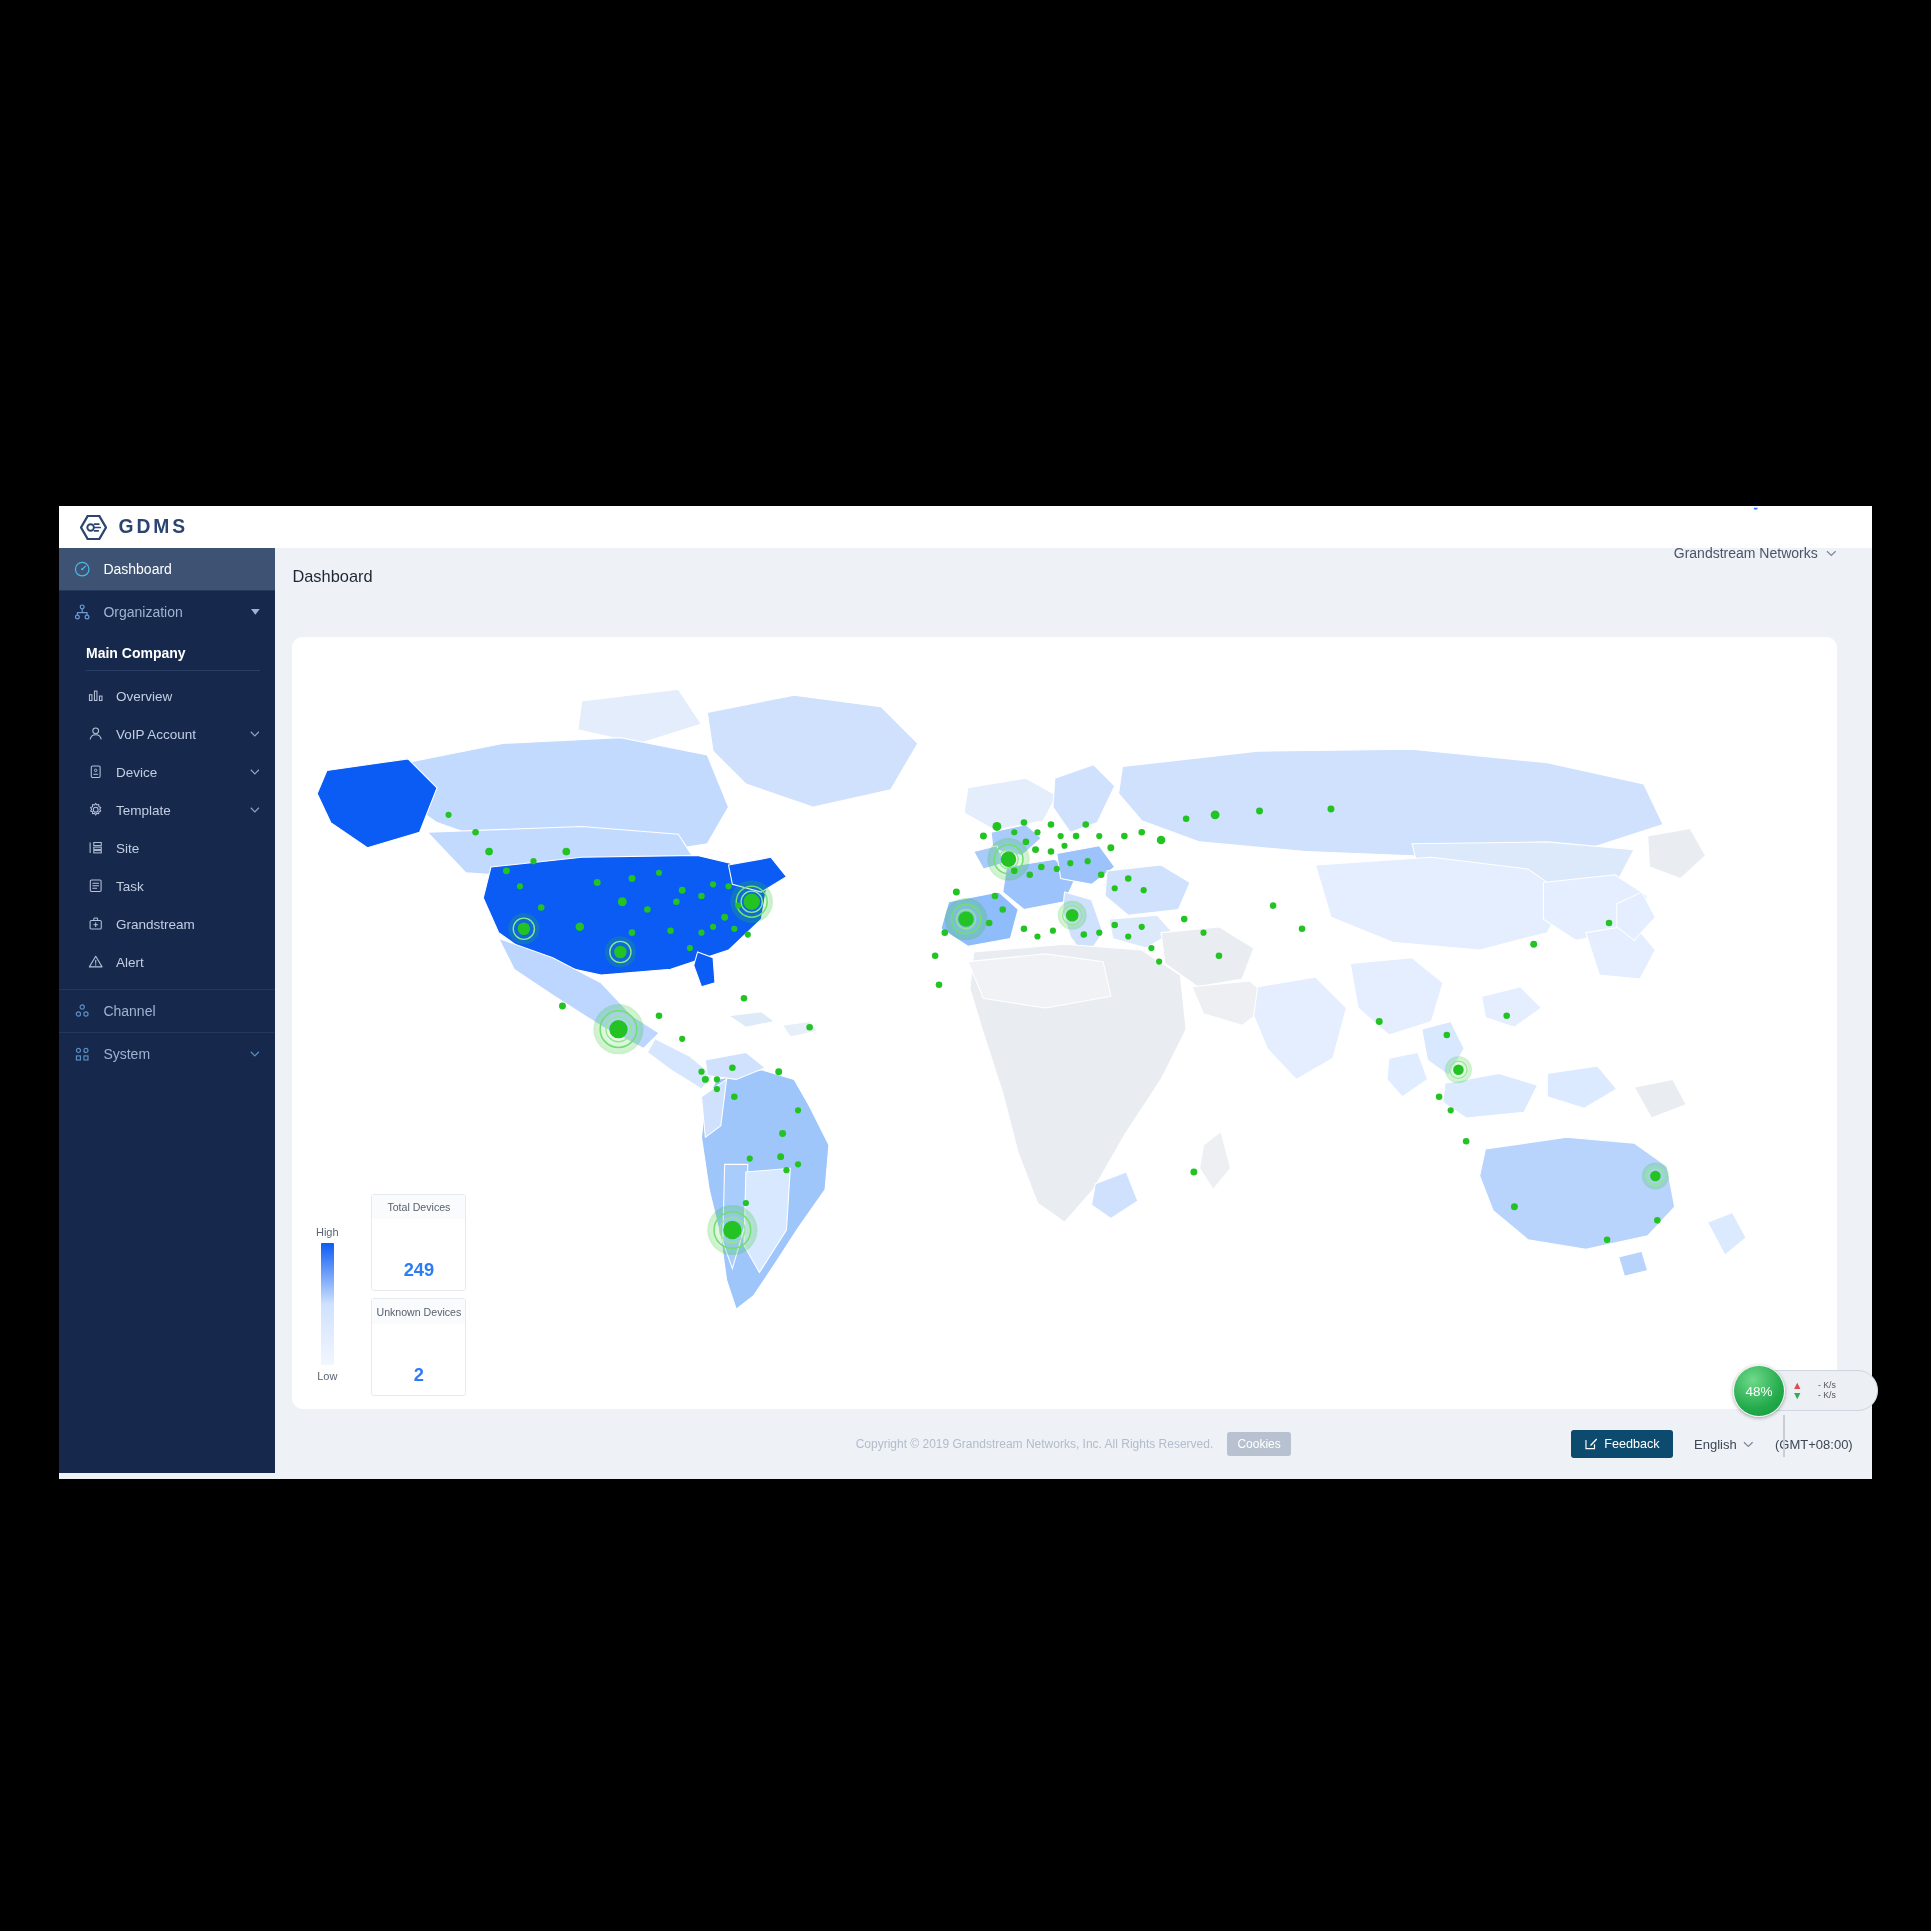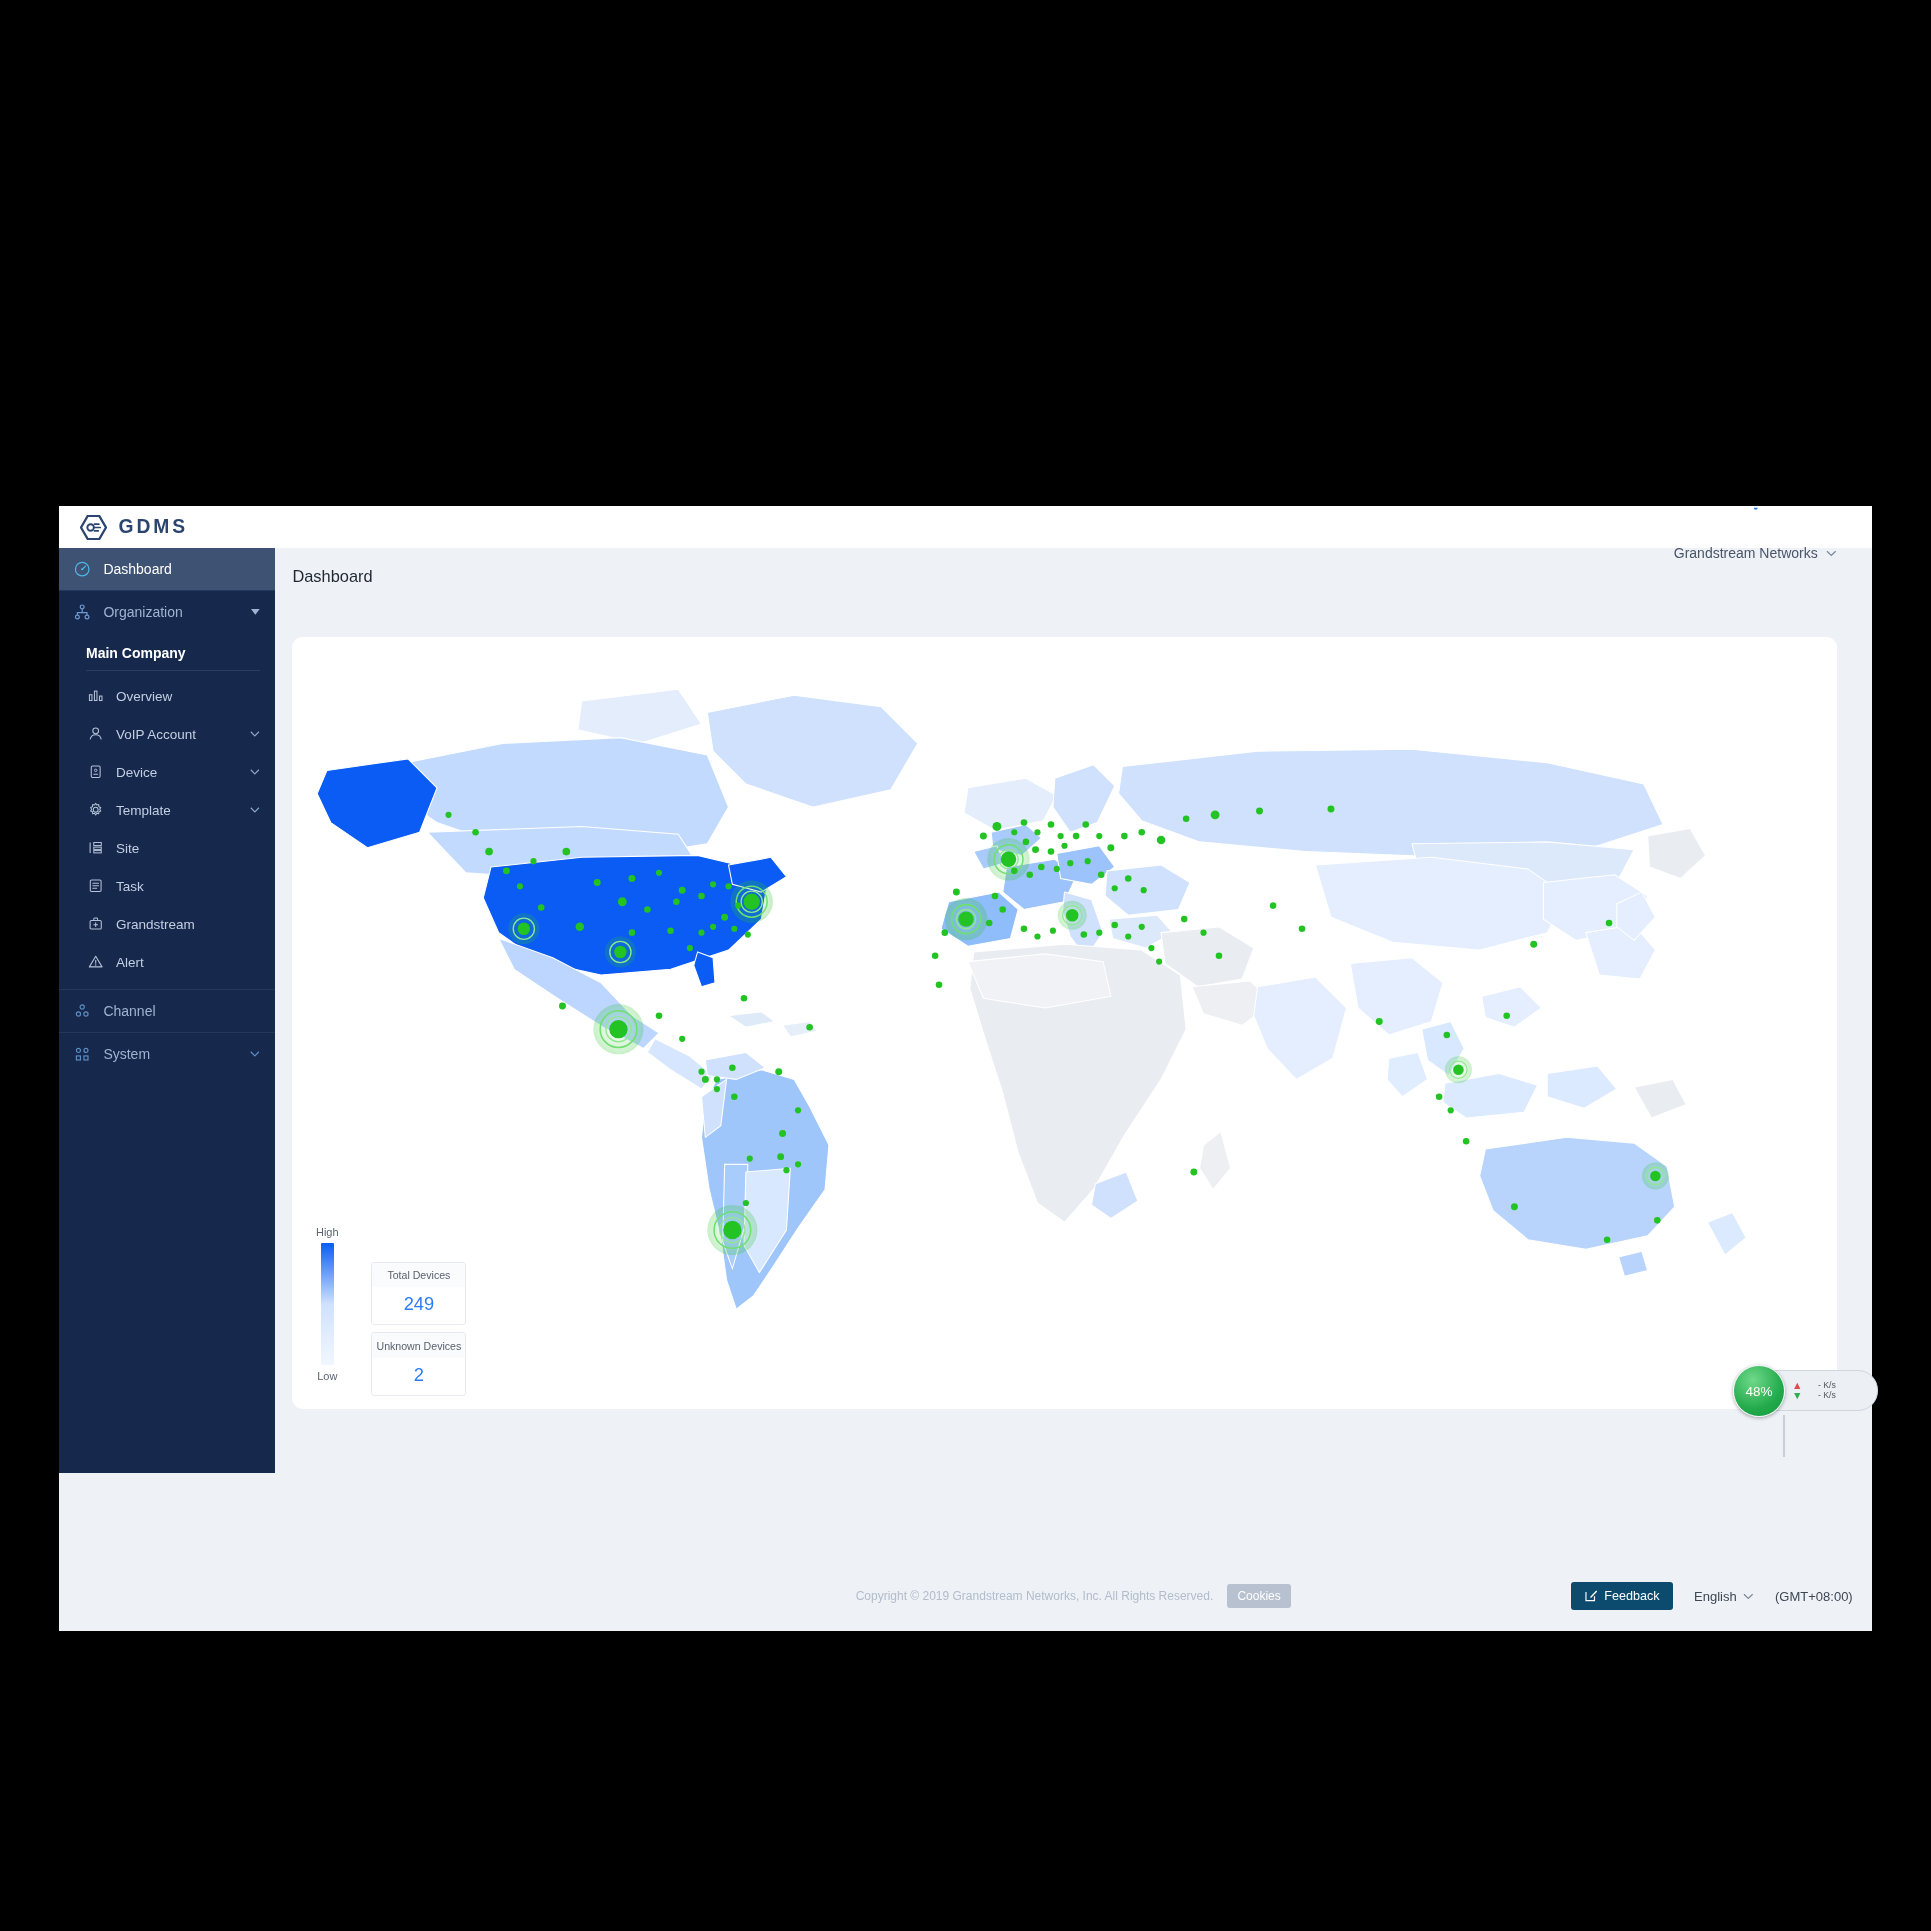--- a/index.html
+++ b/index.html
@@ -2,21 +2,21 @@
 <html><head>
 <meta charset="utf-8">
 <style>
   html,body{margin:0;padding:0;}
   body{
     width:1931px;height:1931px;background:#000;
     font-family:"Liberation Sans",sans-serif;
     -webkit-font-smoothing:antialiased;overflow:hidden;
   }
   .app{
-    position:absolute;left:59px;top:506px;width:1813px;height:1125px;
+    position:absolute;left:59px;top:506px;width:1813px;height:973px;
     background:#eef1f6;overflow:hidden;
   }
   
   .topbar{
     position:absolute;left:0;top:0;width:1813px;height:42px;background:#fff;
     display:flex;align-items:center;justify-content:space-between;
   }
   .brand{display:flex;align-items:center;gap:11.6px;padding-left:21px;}
   .brand-logo{width:27px;height:25px;display:block;}
   .brand-name{
@@ -75,21 +75,21 @@
     width:12.6px;height:122px;margin:4.8px auto;border-radius:1px;
     background:linear-gradient(to bottom,#0b5cf5,#cfe1fd,#f2f7ff);
   }
   
   .stats{position:absolute;left:79px;bottom:13.5px;display:flex;flex-direction:column;gap:7.7px;}
   .stat{
     width:93px;border:1px solid #e6eaf0;border-radius:2.9px;background:#fff;overflow:hidden;
     text-align:center;
   }
   .stat-h{font-size:10.6px;color:#59616e;background:#fafbfd;padding:6.8px 1.9px 5.8px;}
-  .stat-v{font-size:18.3px;color:#2b7cf6;padding:5.8px 1.9px 8.7px;font-weight:400;}
+  .stat-v{font-size:18.3px;color:#2b7cf6;padding:5.8px 1.9px 8.7px;font-weight:700;margin-top:34px;}
   
   .footer{
     position:absolute;left:216px;bottom:12px;width:1597px;height:46px;background:#eef1f6;
     display:flex;align-items:center;
   }
   .foot-center{
     position:absolute;left:0;right:0;display:flex;align-items:center;justify-content:center;gap:13.5px;
   }
   .copy{font-size:12px;color:#b2bccb;}
   .cookies{

